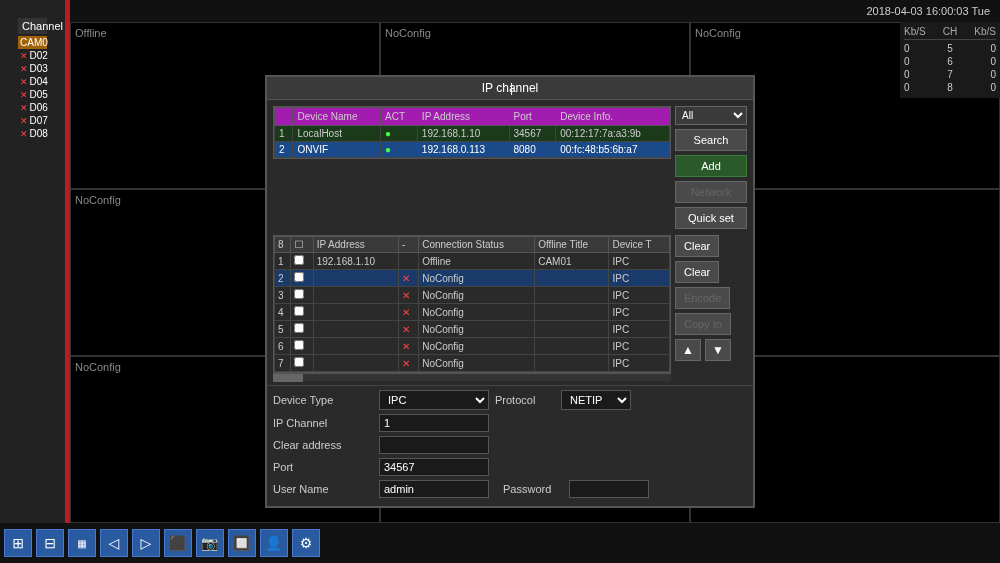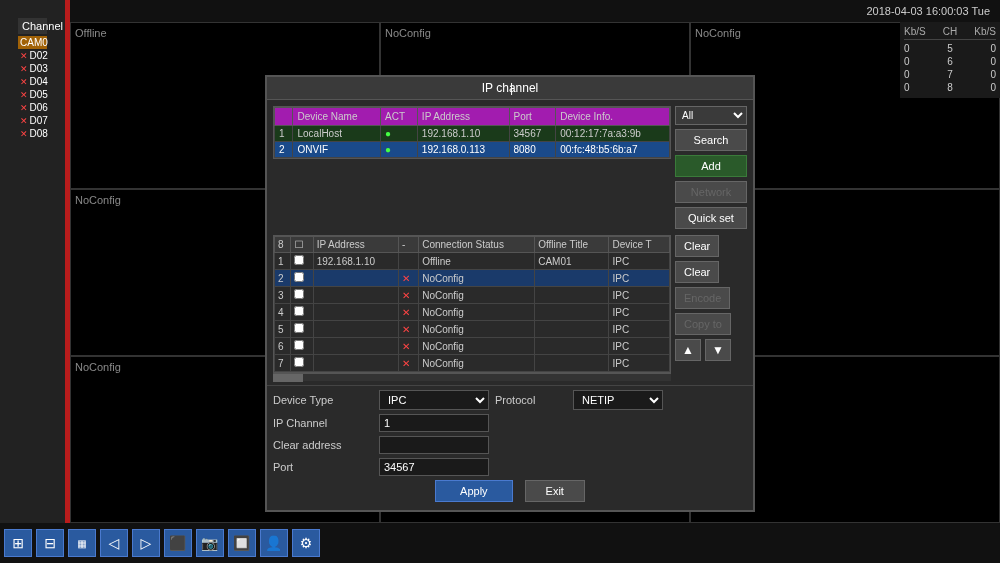--- a/index.html
+++ b/index.html
@@ -625,36 +625,38 @@
 
   <div class="config-section">
     <div class="config-row">
       <span class="config-label">Device Type</span>
       <select class="config-select">
         <option>IPC</option>
         <option>DVR</option>
         <option>NVR</option>
       </select>
       <span class="config-label" style="margin-left:0;width:60px;">Protocol</span>
-      <select class="config-select" style="width:90px;margin-left:12px;">
+      <select class="config-select" style="width:70px;">
         <option>NETIP</option>
         <option>ONVIF</option>
         <option>RTSP</option>
       </select>
     </div>
     <div class="config-row">
       <span class="config-label">IP Channel</span>
       <input class="config-input" type="text" value="1" style="">
     </div>
     <div class="config-row">
       <span class="config-label">Clear address</span>
       <input class="config-input" type="text" value="" style="">
     </div>
     <div class="config-row">
       <span class="config-label">Port</span>
       <input class="config-input" type="text" value="34567" style="">
     </div>
-    <div class="config-row actions">
-      <button class="btn-apply">Apply</button>
-      <button class="btn-exit">Exit</button>
+    <div class="config-row">
+      <span class="config-label">User Name</span>
+      <input class="config-input" type="text" value="admin" style="">
+      <span class="config-label" style="margin-left:8px;width:60px;">Password</span>
+      <input class="config-input" type="password" value="" style="width: 80px;">
     </div>
   </div>
 </div>
 
 </body></html>

